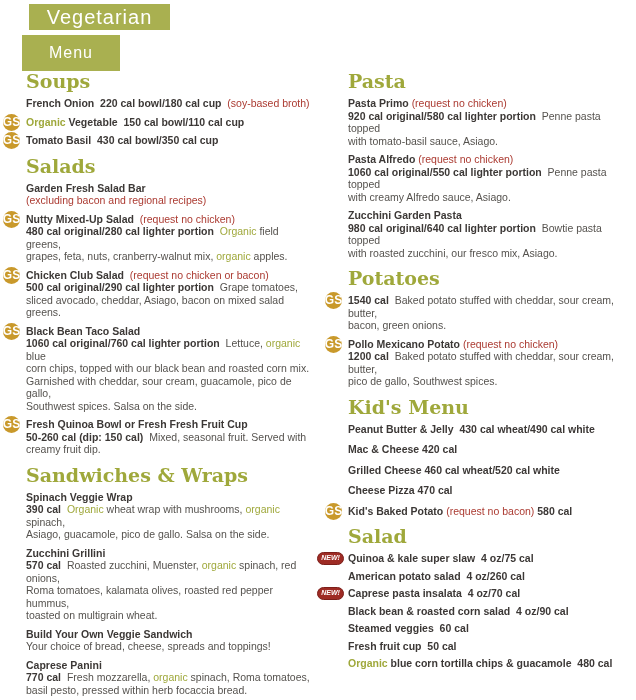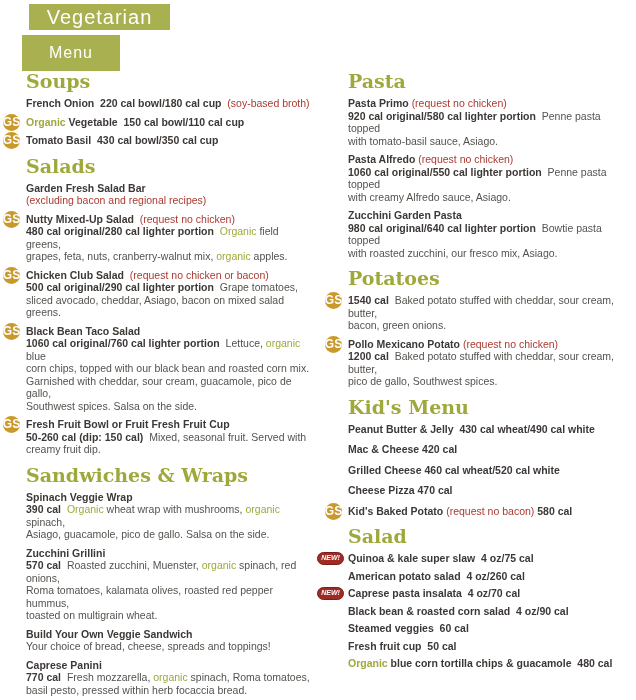--- a/index.html
+++ b/index.html
@@ -92,21 +92,21 @@
       <div class="item" data-name="menu-item">
         <span class="badge gs" data-name="gluten-sensitive-badge">GS</span>
         <div class="line" data-name="menu-line"><span class="s-b" data-name="text-span">Black Bean Taco Salad</span></div>
         <div class="line" data-name="menu-line"><span class="s-b" data-name="text-span">1060 cal original/760 cal lighter portion  </span><span class="s-p" data-name="text-span">Lettuce, </span><span class="s-gr" data-name="text-span">organic</span><span class="s-p" data-name="text-span"> blue</span></div>
         <div class="line" data-name="menu-line"><span class="s-p" data-name="text-span">corn chips, topped with our black bean and roasted corn mix.</span></div>
         <div class="line" data-name="menu-line"><span class="s-p" data-name="text-span">Garnished with cheddar, sour cream, guacamole, pico de gallo,</span></div>
         <div class="line" data-name="menu-line"><span class="s-p" data-name="text-span">Southwest spices. Salsa on the side.</span></div>
       </div>
       <div class="item" data-name="menu-item">
         <span class="badge gs" data-name="gluten-sensitive-badge">GS</span>
-        <div class="line" data-name="menu-line"><span class="s-b" data-name="text-span">Fresh Fruit Bowl or Fruit Fresh Fruit Cup</span></div>
+        <div class="line" data-name="menu-line"><span class="s-b" data-name="text-span">Fresh Quinoa Bowl or Fresh Fresh Fruit Cup</span></div>
         <div class="line" data-name="menu-line"><span class="s-b" data-name="text-span">50-260 cal (dip: 150 cal)  </span><span class="s-p" data-name="text-span">Mixed, seasonal fruit. Served with</span></div>
         <div class="line" data-name="menu-line"><span class="s-p" data-name="text-span">creamy fruit dip.</span></div>
       </div>
     </section>
     <section data-name="menu-section-sandwiches">
       <h2 class="script" data-name="section-header-sandwiches">Sandwiches &amp; Wraps</h2>
       <div class="item" data-name="menu-item">
         <div class="line" data-name="menu-line"><span class="s-b" data-name="text-span">Spinach Veggie Wrap</span></div>
         <div class="line" data-name="menu-line"><span class="s-b" data-name="text-span">390 cal  </span><span class="s-gr" data-name="text-span">Organic</span><span class="s-p" data-name="text-span"> wheat wrap with mushrooms, </span><span class="s-gr" data-name="text-span">organic</span><span class="s-p" data-name="text-span"> spinach,</span></div>
         <div class="line" data-name="menu-line"><span class="s-p" data-name="text-span">Asiago, guacamole, pico de gallo. Salsa on the side.</span></div>

